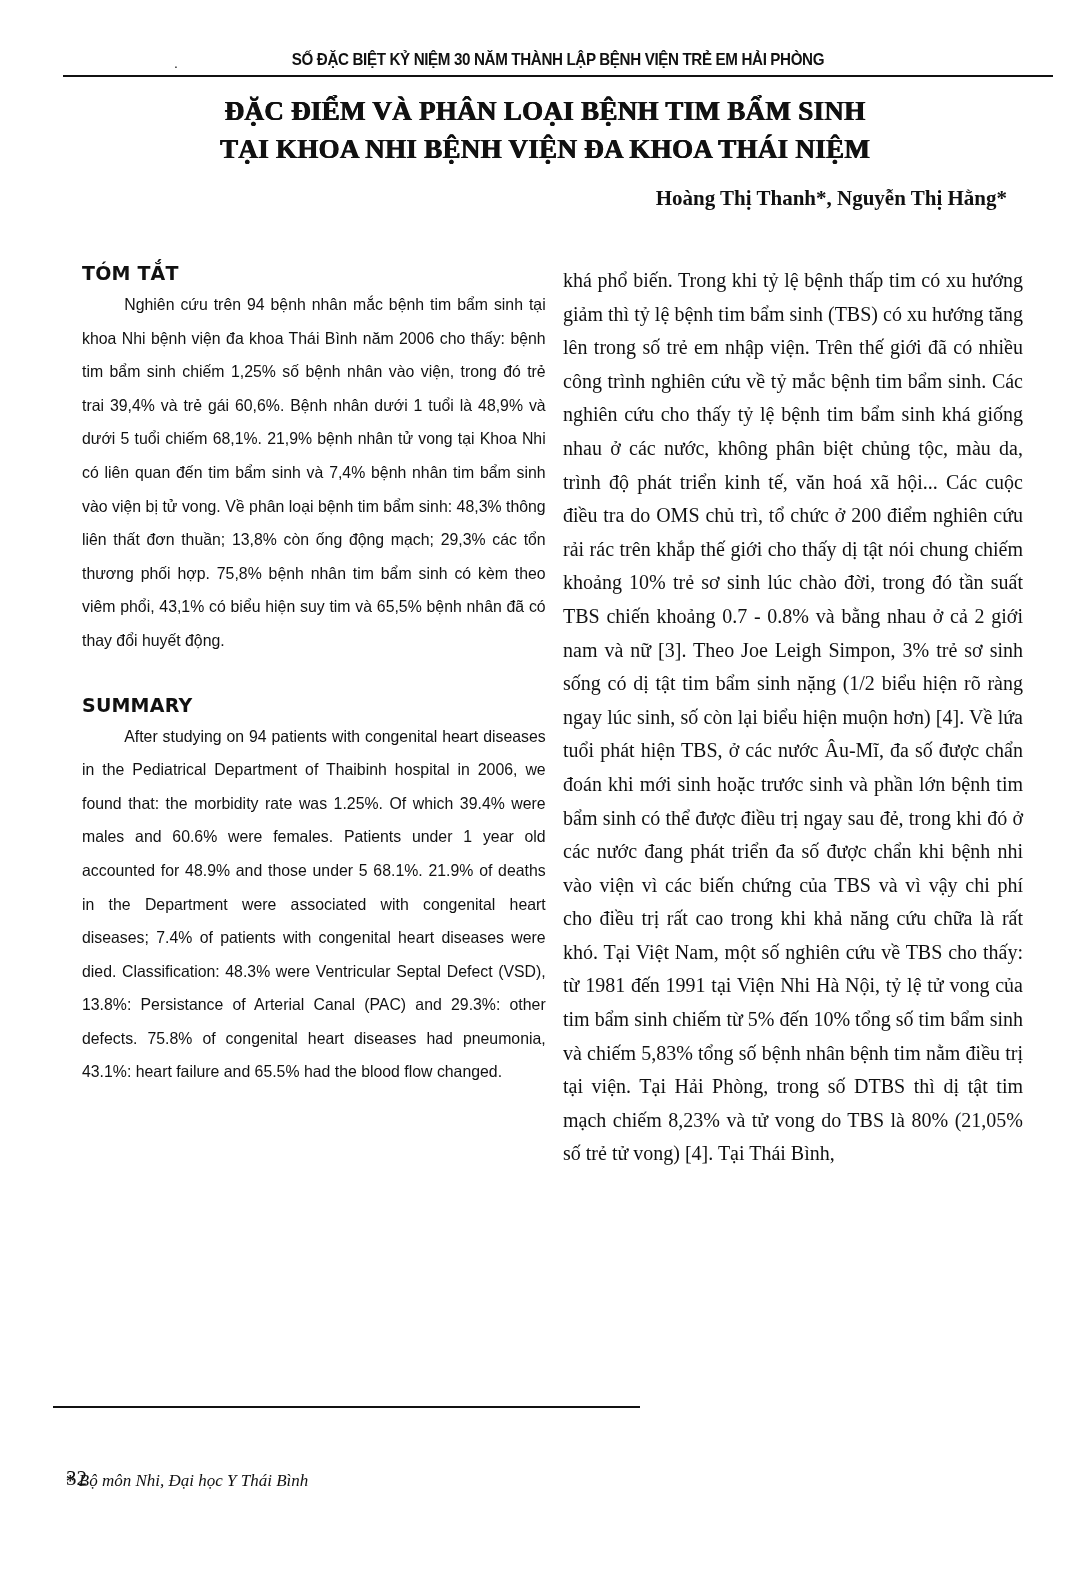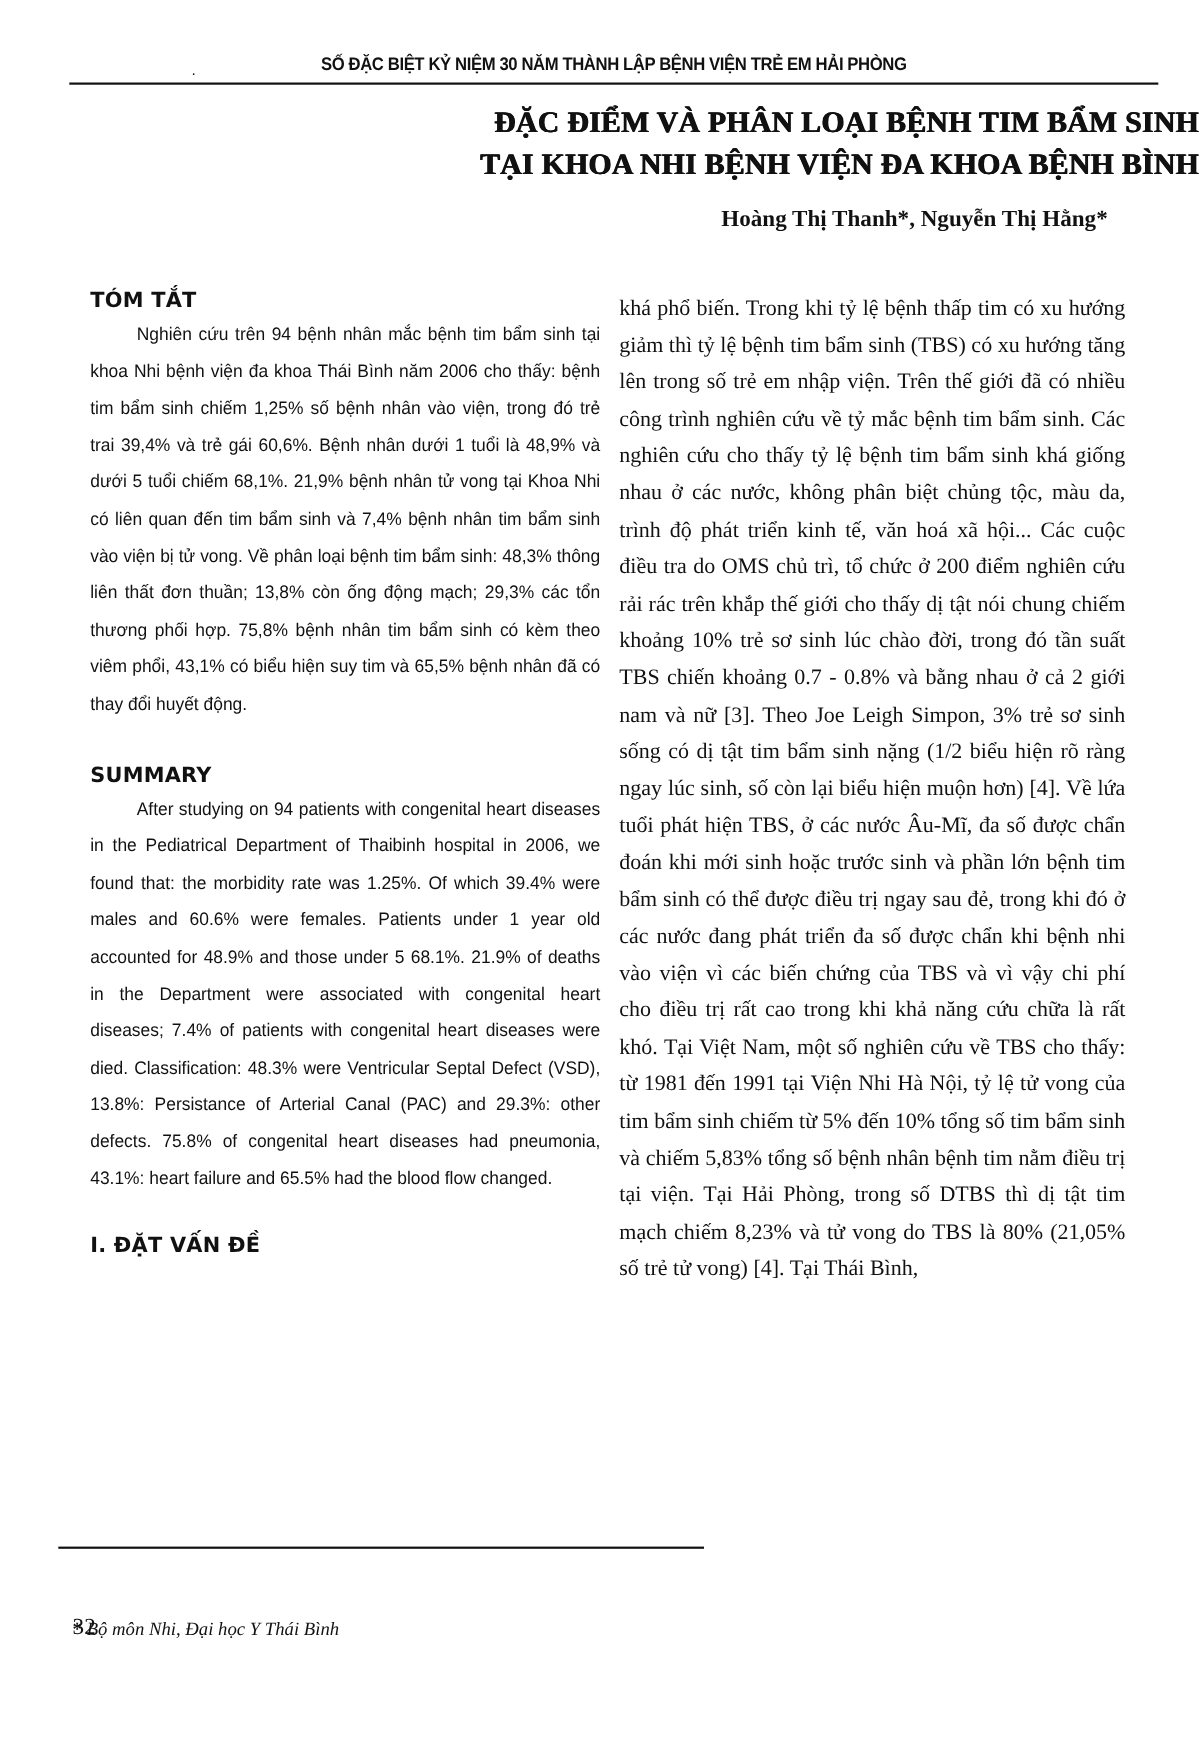--- a/index.html
+++ b/index.html
@@ -16,21 +16,21 @@
     }
     .header-dot {
       position: absolute; left: 174px; top: 55px;
       font-family: "Liberation Sans", sans-serif; font-size: 14px;
     }
     .header-rule {
       position: absolute; left: 63px; top: 75px; width: 990px; height: 0;
       border-top: 2px solid #111;
     }
     .title {
-      position: absolute; left: 0; top: 92px; width: 1090px; text-align: right;
+      position: absolute; left: 0; top: 92px; width: 1090px; text-align: center;
       font-family: "Liberation Serif", serif; font-weight: bold;
       font-size: 27px; line-height: 38px; letter-spacing: 0.3px;
       text-shadow: 0.6px 0 0 #111, -0.3px 0 0 #111;
     }
     .authors {
       position: absolute; right: 83px; top: 186px;
       font-family: "Liberation Serif", serif; font-weight: bold;
       font-size: 21px;
     }
     .col-left {
@@ -73,33 +73,32 @@
   </style>
 </head>
 <body>
 
 <div class="header-dot">.</div>
 <div class="running-header">SỐ ĐẶC BIỆT KỶ NIỆM 30 NĂM THÀNH LẬP BỆNH VIỆN TRẺ EM HẢI PHÒNG</div>
 <div class="header-rule"></div>
 
 <div class="title">
   <div>ĐẶC ĐIỂM VÀ PHÂN LOẠI BỆNH TIM BẨM SINH</div>
-  <div>TẠI KHOA NHI BỆNH VIỆN ĐA KHOA BỆNH BÌNH</div>
+  <div>TẠI KHOA NHI BỆNH VIỆN ĐA KHOA THÁI NIỆM</div>
 </div>
 
 <div class="authors">Hoàng Thị Thanh*, Nguyễn Thị Hằng*</div>
 
 <div class="col-left">
   <h2 class="section-heading">TÓM TẮT</h2>
   <p class="abstract-text indent">Nghiên cứu trên 94 bệnh nhân mắc bệnh tim bẩm sinh tại khoa Nhi bệnh viện đa khoa Thái Bình năm 2006 cho thấy: bệnh tim bẩm sinh chiếm 1,25% số bệnh nhân vào viện, trong đó trẻ trai 39,4% và trẻ gái 60,6%. Bệnh nhân dưới 1 tuổi là 48,9% và dưới 5 tuổi chiếm 68,1%. 21,9% bệnh nhân tử vong tại Khoa Nhi có liên quan đến tim bẩm sinh và 7,4% bệnh nhân tim bẩm sinh vào viện bị tử vong. Về phân loại bệnh tim bẩm sinh: 48,3% thông liên thất đơn thuần; 13,8% còn ống động mạch; 29,3% các tổn thương phối hợp. 75,8% bệnh nhân tim bẩm sinh có kèm theo viêm phổi, 43,1% có biểu hiện suy tim và 65,5% bệnh nhân đã có thay đổi huyết động.</p>
 
   <h2 class="section-heading gap-summary">SUMMARY</h2>
   <p class="abstract-text indent">After studying on 94 patients with congenital heart diseases in the Pediatrical Department of Thaibinh hospital in 2006, we found that: the morbidity rate was 1.25%. Of which 39.4% were males and 60.6% were females. Patients under 1 year old accounted for 48.9% and those under 5 68.1%. 21.9% of deaths in the Department were associated with congenital heart diseases; 7.4% of patients with congenital heart diseases were died. Classification: 48.3% were Ventricular Septal Defect (VSD), 13.8%: Persistance of Arterial Canal (PAC) and 29.3%: other defects. 75.8% of congenital heart diseases had pneumonia, 43.1%: heart failure and 65.5% had the blood flow changed.</p>
 
-  <h2 class="section-heading gap-intro">I. ĐẶT VẤN ĐỀ</h2>
 </div>
 
 <div class="col-right">
   <p class="body-serif">khá phổ biến. Trong khi tỷ lệ bệnh thấp tim có xu hướng giảm thì tỷ lệ bệnh tim bẩm sinh (TBS) có xu hướng tăng lên trong số trẻ em nhập viện. Trên thế giới đã có nhiều công trình nghiên cứu về tỷ mắc bệnh tim bẩm sinh. Các nghiên cứu cho thấy tỷ lệ bệnh tim bẩm sinh khá giống nhau ở các nước, không phân biệt chủng tộc, màu da, trình độ phát triển kinh tế, văn hoá xã hội... Các cuộc điều tra do OMS chủ trì, tổ chức ở 200 điểm nghiên cứu rải rác trên khắp thế giới cho thấy dị tật nói chung chiếm khoảng 10% trẻ sơ sinh lúc chào đời, trong đó tần suất TBS chiến khoảng 0.7 - 0.8% và bằng nhau ở cả 2 giới nam và nữ [3]. Theo Joe Leigh Simpon, 3% trẻ sơ sinh sống có dị tật tim bẩm sinh nặng (1/2 biểu hiện rõ ràng ngay lúc sinh, số còn lại biểu hiện muộn hơn) [4]. Về lứa tuổi phát hiện TBS, ở các nước Âu-Mĩ, đa số được chẩn đoán khi mới sinh hoặc trước sinh và phần lớn bệnh tim bẩm sinh có thể được điều trị ngay sau đẻ, trong khi đó ở các nước đang phát triển đa số được chẩn khi bệnh nhi vào viện vì các biến chứng của TBS và vì vậy chi phí cho điều trị rất cao trong khi khả năng cứu chữa là rất khó. Tại Việt Nam, một số nghiên cứu về TBS cho thấy: từ 1981 đến 1991 tại Viện Nhi Hà Nội, tỷ lệ tử vong của tim bẩm sinh chiếm từ 5% đến 10% tổng số tim bẩm sinh và chiếm 5,83% tổng số bệnh nhân bệnh tim nằm điều trị tại viện. Tại Hải Phòng, trong số DTBS thì dị tật tim mạch chiếm 8,23% và tử vong do TBS là 80% (21,05% số trẻ tử vong) [4]. Tại Thái Bình,</p>
 </div>
 
 <div class="foot-rule"></div>
 <div class="footnote">
   <span class="star">*</span>
   <span>Bộ môn Nhi, Đại học Y Thái Bình</span>

